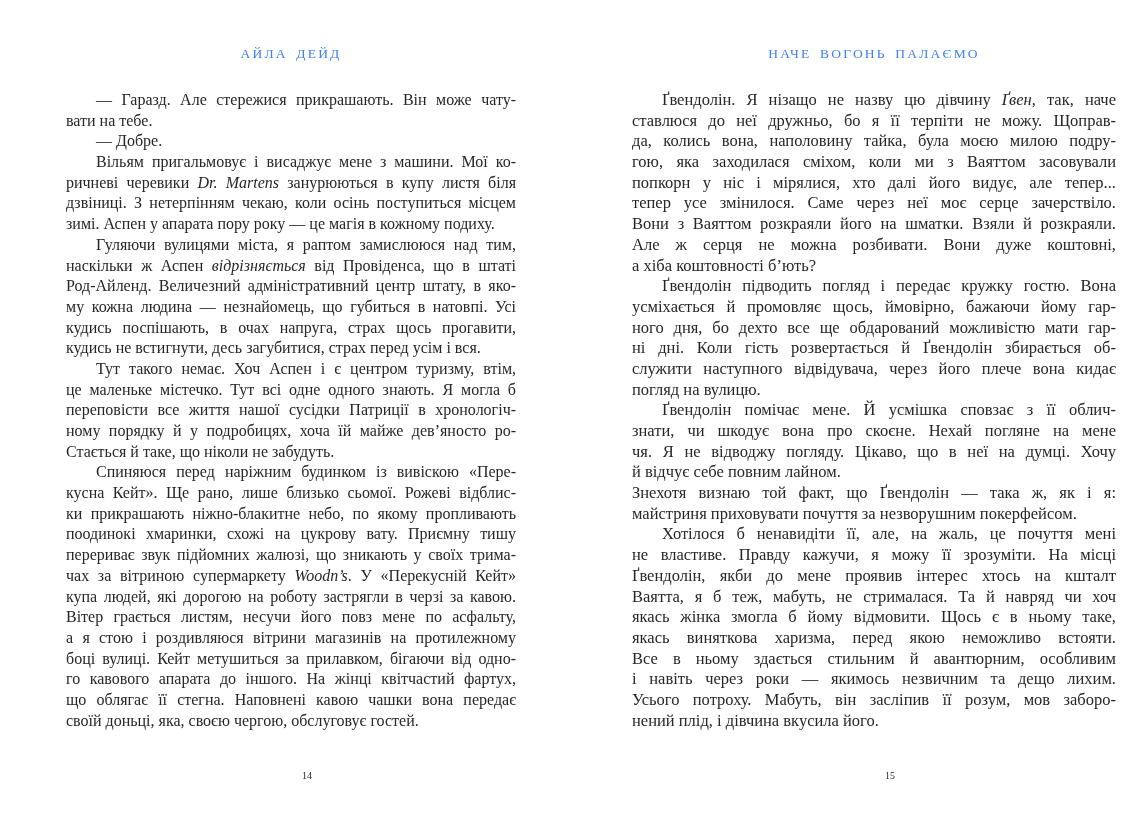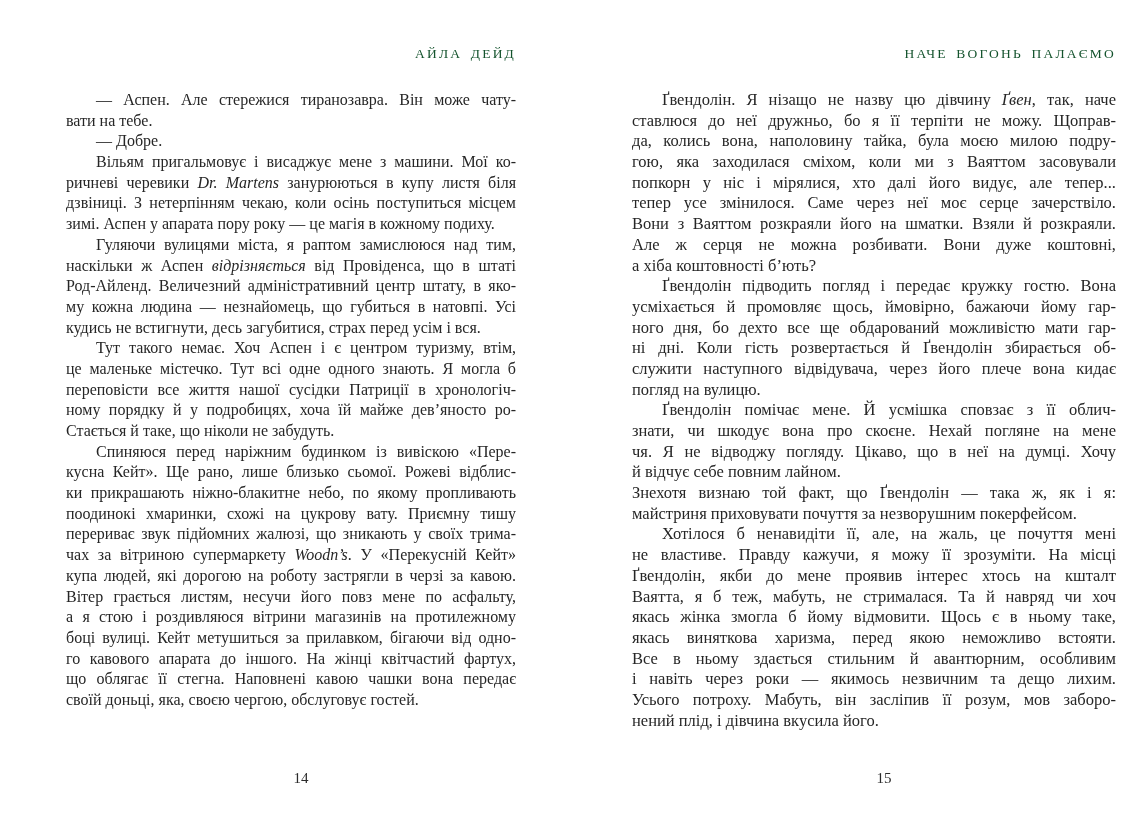--- a/index.html
+++ b/index.html
@@ -18,26 +18,26 @@
   .page {
     position: absolute;
     top: 0;
     height: 827px;
   }
   .page-left  { left: 66px;  width: 450px; }
   .page-right { left: 632px; width: 484px; }
 
   .running-header {
     margin-top: 46px;
-    text-align: right;
+    text-align: center;
     font-size: 13.5px;
     letter-spacing: 2.2px;
     word-spacing: 3px;
     white-space: nowrap;
-    color: #14532d;
+    color: #3b82f6;
   }
   .body-text {
     margin-top: 28px;
   }
   .line {
     font-size: 16px;
     line-height: 20.7px;
     height: 20.7px;
     overflow: hidden;
     text-align: justify;
@@ -48,44 +48,45 @@
   .page-right .line {
     font-size: 16.5px;
   }
   .line.indent { text-indent: 30px; }
   .line.end { text-align-last: left; }
   .line i { font-style: italic; font-family: Liberation Serif, serif; }
 
   .page-number {
     position: absolute;
     top: 770px;
-    left: 10px;
+    left: 16px;
     width: 100%;
     text-align: center;
-    font-size: 15px;
+    font-size: 10px;
     color: #2b2b2b;
   }
 </style>
 </head>
 <body>
 
 <div class="page page-left">
   <div class="running-header">АЙЛА ДЕЙД</div>
   <div class="body-text">
-      <div class="line indent"><span>— Аспен. Але стережися тиранозавра. Він може чату-</span></div>
+      <div class="line indent"><span>— Гаразд. Але стережися прикрашають. Він може чату-</span></div>
       <div class="line end"><span>вати на тебе.</span></div>
       <div class="line indent end"><span>— Добре.</span></div>
       <div class="line indent"><span>Вільям пригальмовує і висаджує мене з машини. Мої ко-</span></div>
       <div class="line"><span>ричневі черевики </span><i>Dr. Martens</i><span> занурюються в купу листя біля</span></div>
       <div class="line"><span>дзвіниці. З нетерпінням чекаю, коли осінь поступиться місцем</span></div>
       <div class="line end"><span>зимі. Аспен у апарата пору року — це магія в кожному подиху.</span></div>
       <div class="line indent"><span>Гуляючи вулицями міста, я раптом замислююся над тим,</span></div>
       <div class="line"><span>наскільки ж Аспен </span><i>відрізняється</i><span> від Провіденса, що в штаті</span></div>
       <div class="line"><span>Род-Айленд. Величезний адміністративний центр штату, в яко-</span></div>
       <div class="line"><span>му кожна людина — незнайомець, що губиться в натовпі. Усі</span></div>
+      <div class="line"><span>кудись поспішають, в очах напруга, страх щось прогавити,</span></div>
       <div class="line end"><span>кудись не встигнути, десь загубитися, страх перед усім і вся.</span></div>
       <div class="line indent"><span>Тут такого немає. Хоч Аспен і є центром туризму, втім,</span></div>
       <div class="line"><span>це маленьке містечко. Тут всі одне одного знають. Я могла б</span></div>
       <div class="line"><span>переповісти все життя нашої сусідки Патриції в хронологіч-</span></div>
       <div class="line"><span>ному порядку й у подробицях, хоча їй майже дев’яносто ро-</span></div>
       <div class="line end"><span>Стається й таке, що ніколи не забудуть.</span></div>
       <div class="line indent"><span>Спиняюся перед наріжним будинком із вивіскою «Пере-</span></div>
       <div class="line"><span>кусна Кейт». Ще рано, лише близько сьомої. Рожеві відблис-</span></div>
       <div class="line"><span>ки прикрашають ніжно-блакитне небо, по якому пропливають</span></div>
       <div class="line"><span>поодинокі хмаринки, схожі на цукрову вату. Приємну тишу</span></div>

